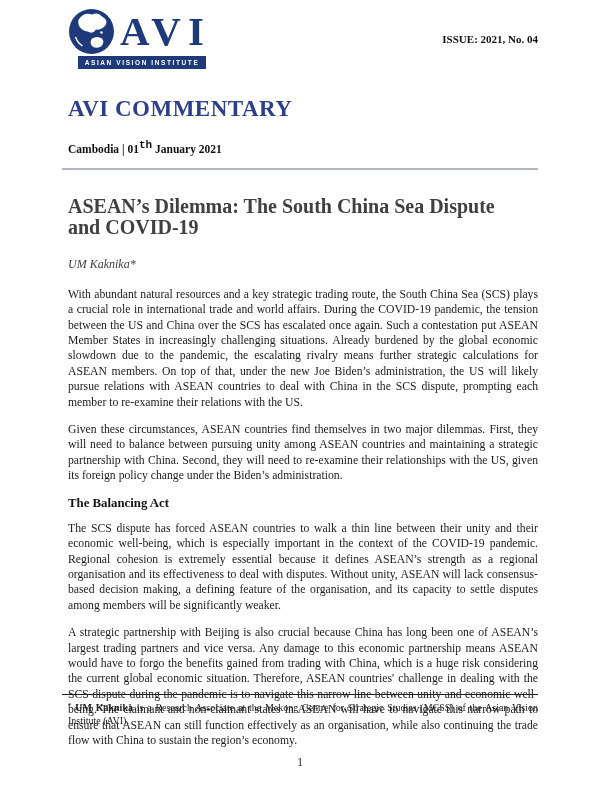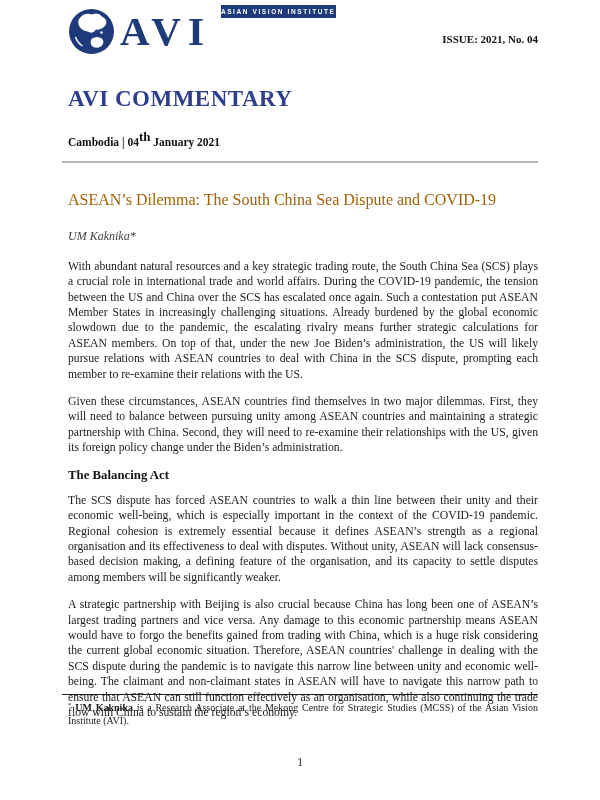--- a/index.html
+++ b/index.html
@@ -3,45 +3,45 @@
 <meta charset="utf-8">
 <style>
   html,body{margin:0;padding:0;background:#ffffff;}
   .page{
     width:600px;height:800px;position:relative;background:#ffffff;
     font-family:"Liberation Serif", serif;color:#1b1b1b;
     padding:0 62px 0 68px;box-sizing:border-box;overflow:hidden;
   }
   
   .doc-header{display:flex;justify-content:space-between;align-items:flex-start;padding-top:8px;}
-  .logo-block{display:flex;width:150px;}
+  .logo-block{display:flex;flex-direction:column;width:150px;}
   .logo-row{display:flex;align-items:flex-start;}
   .logo-acronym{
     font-size:41px;font-weight:bold;color:#1e3a7b;letter-spacing:7px;
     line-height:1;margin-left:5px;margin-top:3px;
   }
   .logo-bar{
     background:#1e3a7b;color:#ffffff;width:128px;height:13px;margin-left:10px;margin-top:-3px;
     display:flex;align-items:center;justify-content:center;
     font-family:"Liberation Sans", sans-serif;font-size:6.5px;font-weight:bold;letter-spacing:1.6px;
     white-space:nowrap;
   }
   .issue{font-size:11px;font-weight:bold;color:#111;margin-top:25px;white-space:nowrap;}
   
   .series-title{
     margin:27px 0 17px 0;font-size:23px;font-weight:bold;color:#2d3e8c;letter-spacing:0.5px;
   }
   .dateline{margin-top:9px;font-size:11.5px;font-weight:bold;color:#111;}
-  .dateline sup{font-size:13px;}
+  .dateline sup{font-size:11px;font-family:Liberation Mono, monospace;}
   .rule-gray{
     border:none;border-top:2px solid #b4b7bb;margin:13px 0 0 -6px;width:calc(100% + 6px);
   }
   
   .article-title{
-    margin:26px 0 0 0;font-size:16px;line-height:21px;font-weight:normal;color:#a16207;
+    margin:26px 0 0 0;font-size:20px;line-height:21px;font-weight:bold;color:#404040;
     max-width:455px;
   }
   .author{margin:19px 0 0 0;font-style:italic;font-size:12px;color:#404040;}
   .body-copy{margin-top:15px;}
   .body-copy p{
     font-size:11.7px;line-height:15.4px;text-align:justify;margin:0 0 12px 0;font-family:Liberation Serif, serif;
   }
   .section-heading{font-size:12.8px;font-weight:bold;margin:8px 0 10px 0;color:#141414;}
   
   .doc-footer{position:absolute;left:62px;right:62px;top:694px;}
@@ -75,21 +75,21 @@
         </span>
         <span class="logo-acronym">AVI</span>
       </div>
       <div class="logo-bar">ASIAN VISION INSTITUTE</div>
     </div>
     <div class="issue">ISSUE: 2021, No. 04</div>
   </header>
 
   <h2 class="series-title">AVI COMMENTARY</h2>
 
-  <div class="dateline"><span>Cambodia | 04</span><sup>th</sup><span> January 2021</span></div>
+  <div class="dateline"><span>Cambodia | 01</span><sup>th</sup><span> January 2021</span></div>
 
   <hr class="rule-gray">
 
   <h1 class="article-title">ASEAN’s Dilemma: The South China Sea Dispute and COVID-19</h1>
 
   <p class="author">UM Kaknika*</p>
 
   <div class="body-copy">
     <p>With abundant natural resources and a key strategic trading route, the South China Sea (SCS) plays a crucial role in international trade and world affairs. During the COVID-19 pandemic, the tension between the US and China over the SCS has escalated once again. Such a contestation put ASEAN Member States in increasingly challenging situations. Already burdened by the global economic slowdown due to the pandemic, the escalating rivalry means further strategic calculations for ASEAN members. On top of that, under the new Joe Biden’s administration, the US will likely pursue relations with ASEAN countries to deal with China in the SCS dispute, prompting each member to re-examine their relations with the US.</p>
     <p>Given these circumstances, ASEAN countries find themselves in two major dilemmas. First, they will need to balance between pursuing unity among ASEAN countries and maintaining a strategic partnership with China. Second, they will need to re-examine their relationships with the US, given its foreign policy change under the Biden’s administration.</p>

